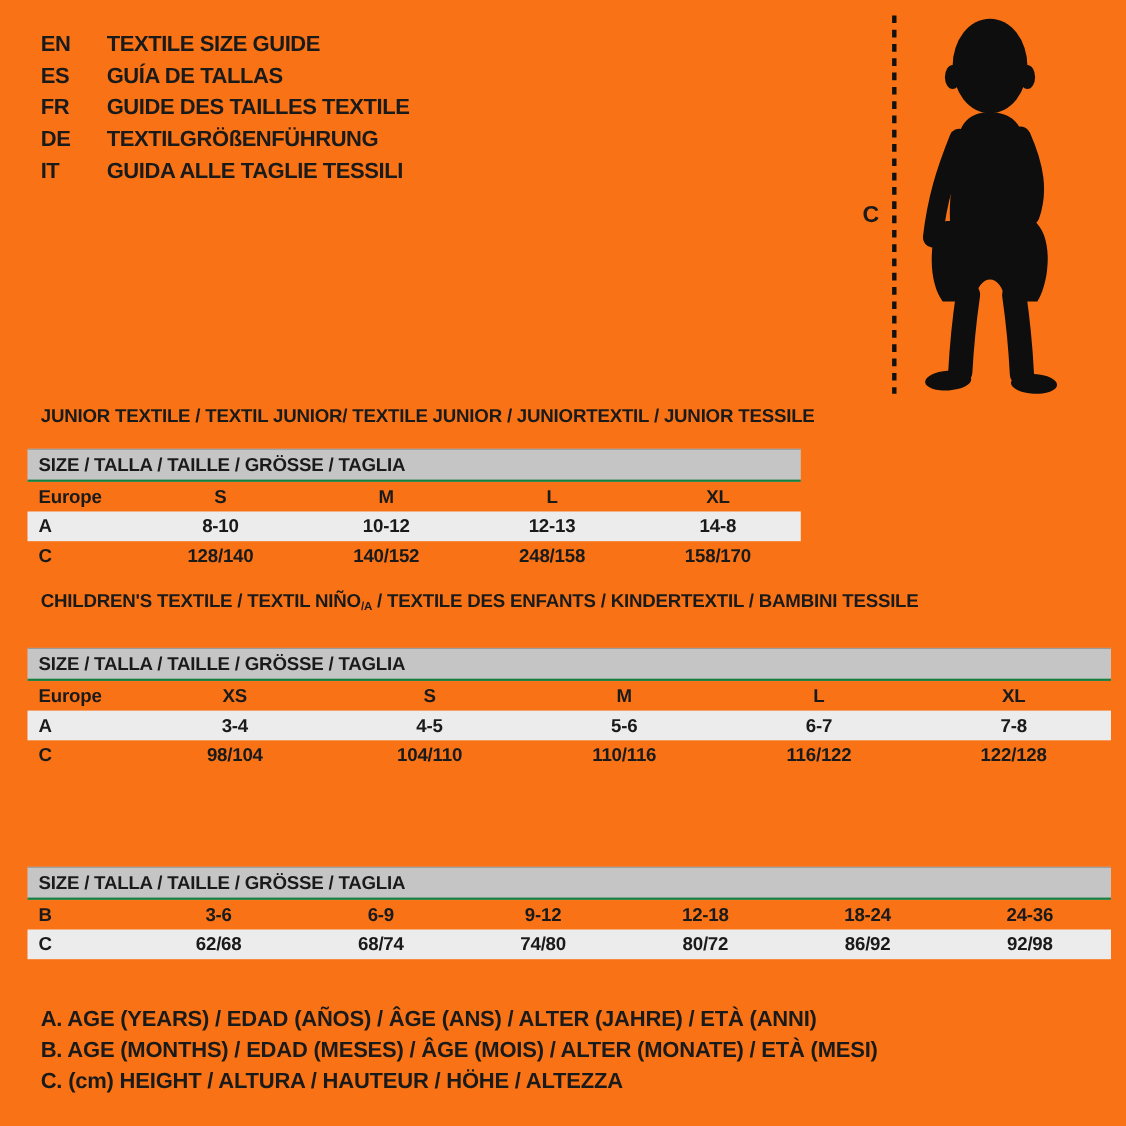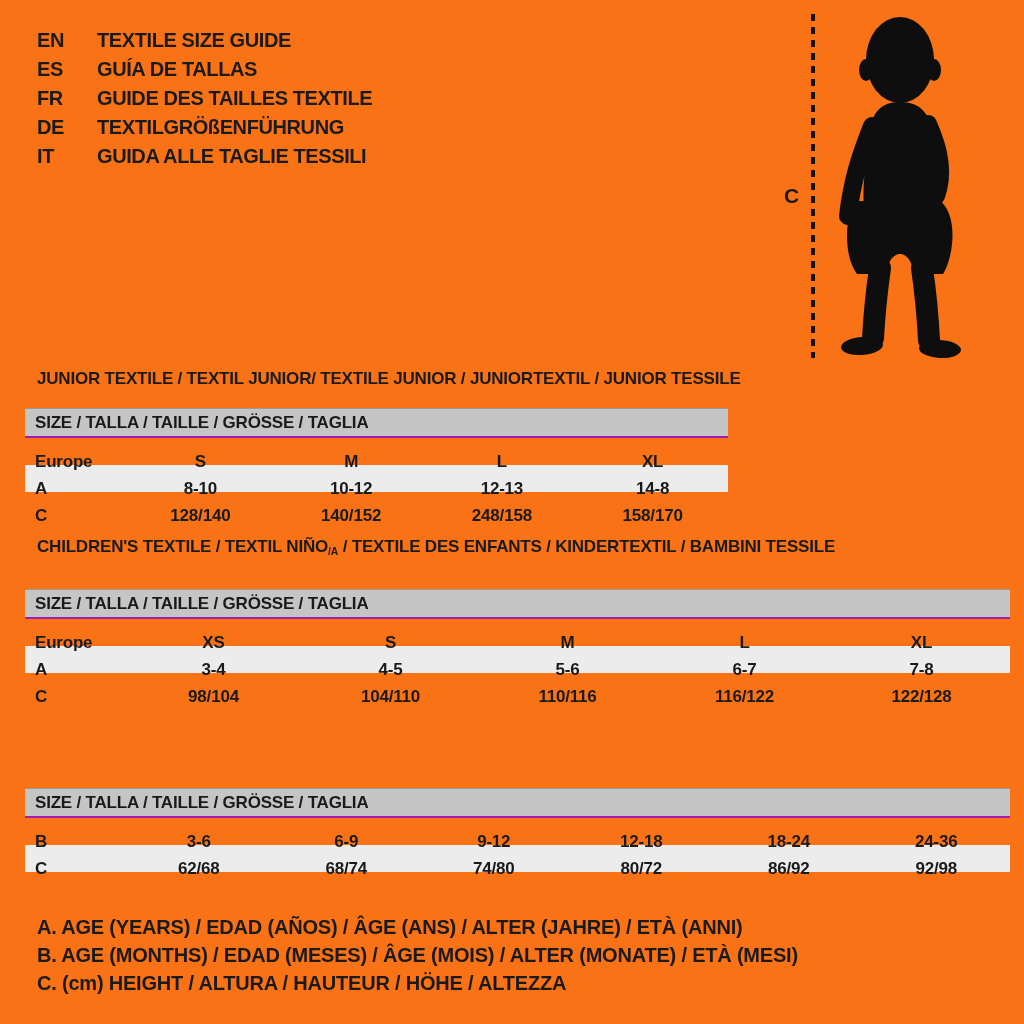--- a/index.html
+++ b/index.html
@@ -28,27 +28,27 @@
   .section-title { position:absolute; font-size:17px; letter-spacing:-0.2px; white-space:nowrap; line-height:22px; }
   .section-title .subline { line-height:28px; }
   .section-title sub { font-size:0.62em; vertical-align:-0.28em; }
 
   
   .tbl { position:absolute; }
   .tbl-head {
     height:30px; line-height:27px;
     background:#c5c5c5;
     border-top:1px solid #999999;
-    border-bottom:2px solid #a21caf;
+    border-bottom:2px solid #15803d;
     padding-left:10px;
     font-size:17px; letter-spacing:-0.2px;
   }
   .tbl-row { display:grid; height:27px; line-height:27px; font-size:17px; letter-spacing:-0.2px; }
   .tbl-row.shade { background:#ececec; }
-  .cell { text-align:center;margin-top:10px; }
+  .cell { text-align:center; }
   .cell.label { text-align:left; padding-left:10px; }
   .cols4 { grid-template-columns:100px repeat(4,1fr); }
   .cols5 { grid-template-columns:100px repeat(5,1fr); }
   .cols6 { grid-template-columns:100px repeat(6,1fr); }
 
   
   .footnotes { position:absolute; left:37px; top:913px; }
   .foot-line { line-height:28px; font-size:20px; letter-spacing:-0.2px; white-space:nowrap; }
 </style>
 </head>

